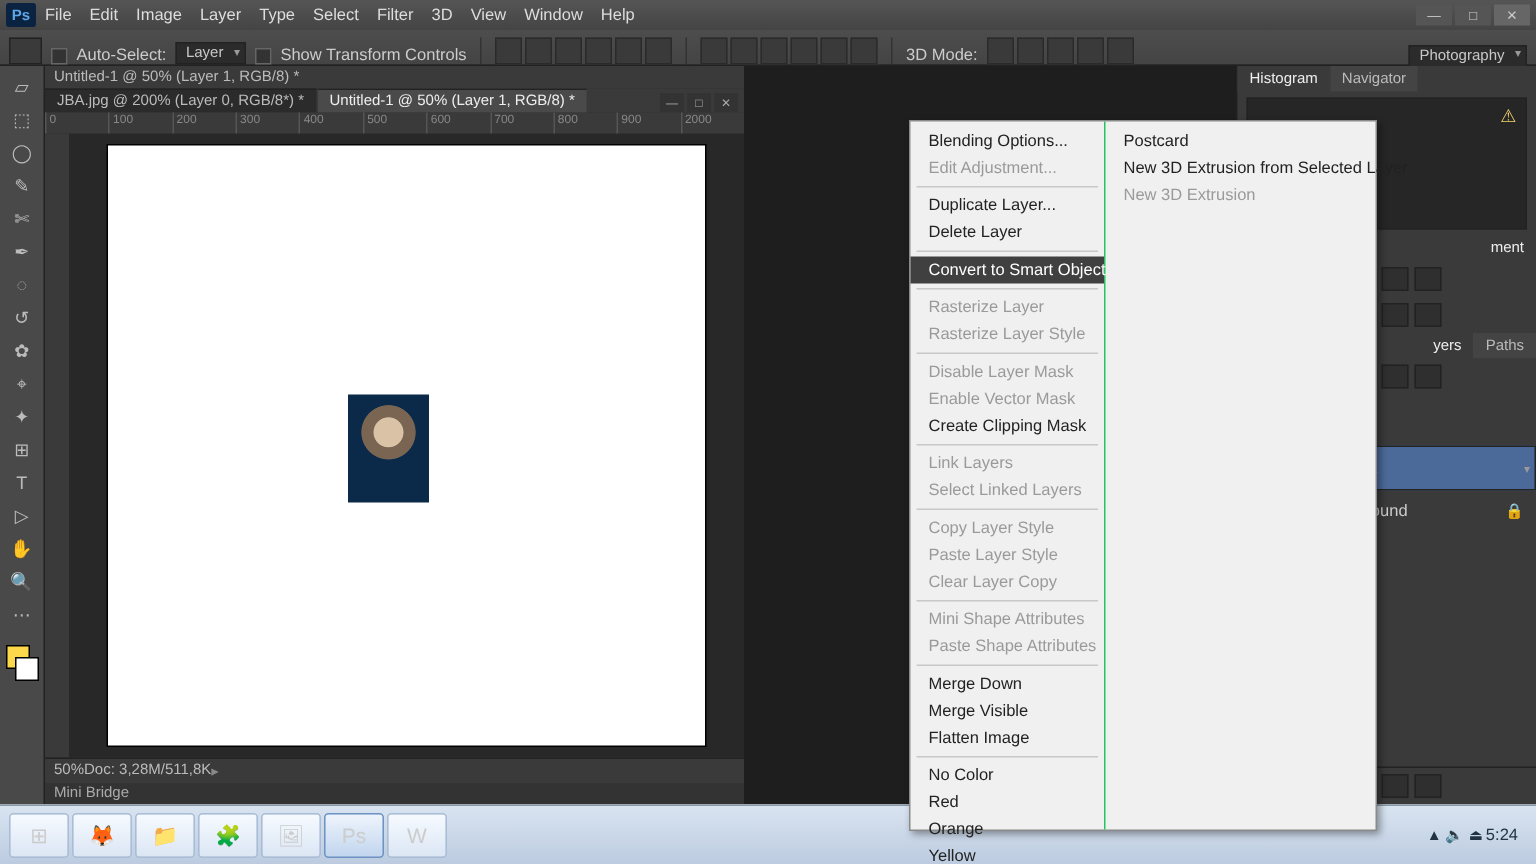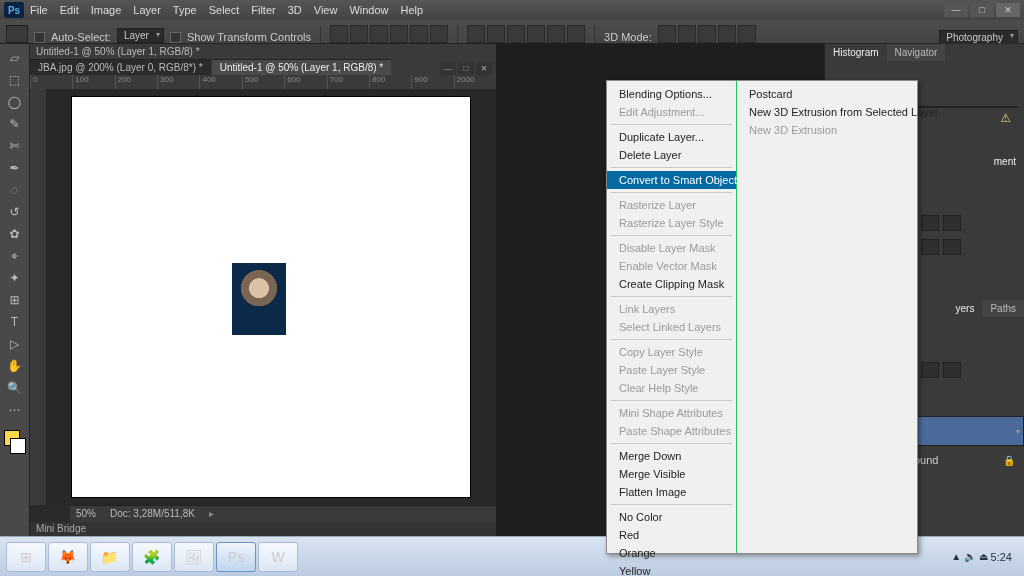--- a/index.html
+++ b/index.html
@@ -22,42 +22,42 @@
   .opts-icons { display: flex; gap: 2px; }
   .opts-icon { width: 18px; height: 18px; background: #3a3a3a; border: 1px solid #2a2a2a; }
   .opts-right { margin-left: auto; }
   .opts-right .sel { width: 88px; }
 
   
   .work   { position: relative; height: 492px; }
   .toolbar{ position:absolute; left:0;   top:0; width:30px;  height:492px; background:#494949; border-right:1px solid #222; display:flex; flex-direction:column; align-items:center; padding-top:4px; gap:2px; }
   .center { position:absolute; left:30px; top:0; width:466px; height:492px; display:flex; flex-direction:column; background:#2a2a2a; }
   .dark   { position:absolute; left:496px;top:0; width:328px; height:492px; background:#1e1e1e; }
-  .panels { position:absolute; right:0;   top:0; width:200px; height:492px; background:#3a3a3a; display:flex; flex-direction:column; border-left:1px solid #222;gap:41px; }
+  .panels { position:absolute; right:0;   top:0; width:200px; height:492px; background:#3a3a3a; display:flex; flex-direction:column; border-left:1px solid #222; }
 
   .tool { width: 22px; height: 20px; background: #494949; display: flex; align-items: center; justify-content: center; color: #bbb; font-size: 12px; }
   .swatches { margin-top: 6px; width: 26px; height: 28px; position: relative; }
   .sw-f { position: absolute; width: 16px; height: 16px; background: #fcd84a; border: 1px solid #000; left: 2px; top: 2px; }
   .sw-b { position: absolute; width: 16px; height: 16px; background: #fff; border: 1px solid #000; right: 2px; bottom: 2px; }
 
   .doc-tabs { height: 18px; background: #3a3a3a; display: flex; align-items: flex-end; font-size: 10px; }
   .doc-tab { padding: 2px 8px; background: #2b2b2b; margin-right: 1px; color: #bbb; border-top: 1px solid #222; }
   .doc-tab.active { background: #4a4a4a; color: #eee; }
   .doc-winctrl { margin-left: auto; display: flex; gap: 2px; padding-right: 4px; }
   .doc-winbtn { width: 16px; height: 13px; background: #333; font-size: 8px; display: flex; align-items: center; justify-content: center; color: #aaa; }
   .doc-title { height: 16px; background: #3a3a3a; font-size: 10px; padding: 2px 6px; color: #bbb; }
 
   .ruler-h { height: 16px; background: #3a3a3a; display: flex; font-size: 8px; color: #888; position: relative; }
   .ruler-h span { width: 47px; text-align: left; border-left: 1px solid #555; padding-left: 2px; }
   .canvas-wrap { flex: 1; display: flex; background: #282828; }
   .ruler-v { width: 16px; background: #3a3a3a; }
   .canvas { flex: 1; background: #282828; display: flex; align-items: center; justify-content: center; padding: 8px; }
   .page { width: 398px; height: 400px; background: #fff; box-shadow: 0 0 0 1px #000; position: relative; }
   .photo { position: absolute; left: 160px; top: 166px; width: 54px; height: 72px; background: radial-gradient(circle at 50% 35%, #d9c2a6 0 18%, #7a6452 19% 33%, #0b2a4a 34% 100%); }
-  .statusbar { height: 18px; background: #3a3a3a; display: flex; align-items: center; font-size: 10px; color: #bbb; padding: 0 6px; gap: 14px; border-top: 1px solid #222; margin-left: 40px; }
+  .statusbar { height: 18px; background: #3a3a3a; display: flex; align-items: center; font-size: 10px; color: #bbb; padding: 0 6px; border-top: 1px solid #222; }
   .minibridge { height: 16px; background: #333; font-size: 10px; padding: 1px 6px; color: #aaa; }
 
   
   .panel-row { display: flex; font-size: 10px; }
   .panel-tab { padding: 3px 8px; color: #bbb; background: #444; }
   .panel-tab.active { background: #3a3a3a; color: #eee; }
   .panel-body { background: #3a3a3a; }
   .histogram-body { height: 88px; background: #262626; border: 1px solid #222; margin: 4px 6px; position: relative; }
   .histogram-body .warn { position: absolute; right: 6px; top: 4px; color: #f7d46b; font-size: 12px; }
   .iconrow { display: flex; gap: 4px; padding: 4px 8px; }
@@ -74,21 +74,21 @@
   .thumb.locked { background: #eee; }
   .lock { margin-left: auto; color: #999; font-size: 10px; }
 
   
   .ctx { position: absolute; left: 606px; top: 80px; width: 312px; height: 474px; background: #f0f0f0; border: 1px solid #8a8a8a; display: flex; font-size: 11px; color: #222; box-shadow: 2px 2px 5px rgba(0,0,0,.4); z-index: 50; }
   .ctx-col { padding: 4px 0; }
   .ctx-left { width: 130px; border-right: 1px solid #22c55e; }
   .ctx-right { flex: 1; }
   .ci { padding: 3px 12px; white-space: nowrap; }
   .ci.disabled { color: #9a9a9a; }
-  .ci.hi { background: #0369a1; color: #fff; }
+  .ci.hi { background: #404040; color: #fff; }
   .sep { height: 1px; background: #c8c8c8; margin: 3px 4px; }
 
   
   .taskbar { position: absolute; left: 0; right: 0; bottom: 0; height: 40px; background: linear-gradient(#d9e4f1,#bccbe0); display: flex; align-items: center; padding: 0 6px; gap: 2px; border-top: 1px solid #9ab; }
   .tb-btn { width: 40px; height: 30px; background: linear-gradient(#f6faff,#dbe6f4); border: 1px solid #a9bdd6; border-radius: 3px; display: flex; align-items: center; justify-content: center; font-size: 14px; }
   .tb-spacer { flex: 1; }
   .clock { font-size: 11px; color: #234; padding-right: 6px; }
   .tray { display:flex; gap:6px; align-items:center; font-size:10px; color:#234;}
 </style>
 </head>
@@ -314,21 +314,21 @@
       <div class="sep"></div>
       <div class="ci disabled">Disable Layer Mask</div>
       <div class="ci disabled">Enable Vector Mask</div>
       <div class="ci">Create Clipping Mask</div>
       <div class="sep"></div>
       <div class="ci disabled">Link Layers</div>
       <div class="ci disabled">Select Linked Layers</div>
       <div class="sep"></div>
       <div class="ci disabled">Copy Layer Style</div>
       <div class="ci disabled">Paste Layer Style</div>
-      <div class="ci disabled">Clear Help Style</div>
+      <div class="ci disabled">Clear Layer Copy</div>
       <div class="sep"></div>
       <div class="ci disabled">Mini Shape Attributes</div>
       <div class="ci disabled">Paste Shape Attributes</div>
       <div class="sep"></div>
       <div class="ci">Merge Down</div>
       <div class="ci">Merge Visible</div>
       <div class="ci">Flatten Image</div>
       <div class="sep"></div>
       <div class="ci">No Color</div>
       <div class="ci">Red</div>

